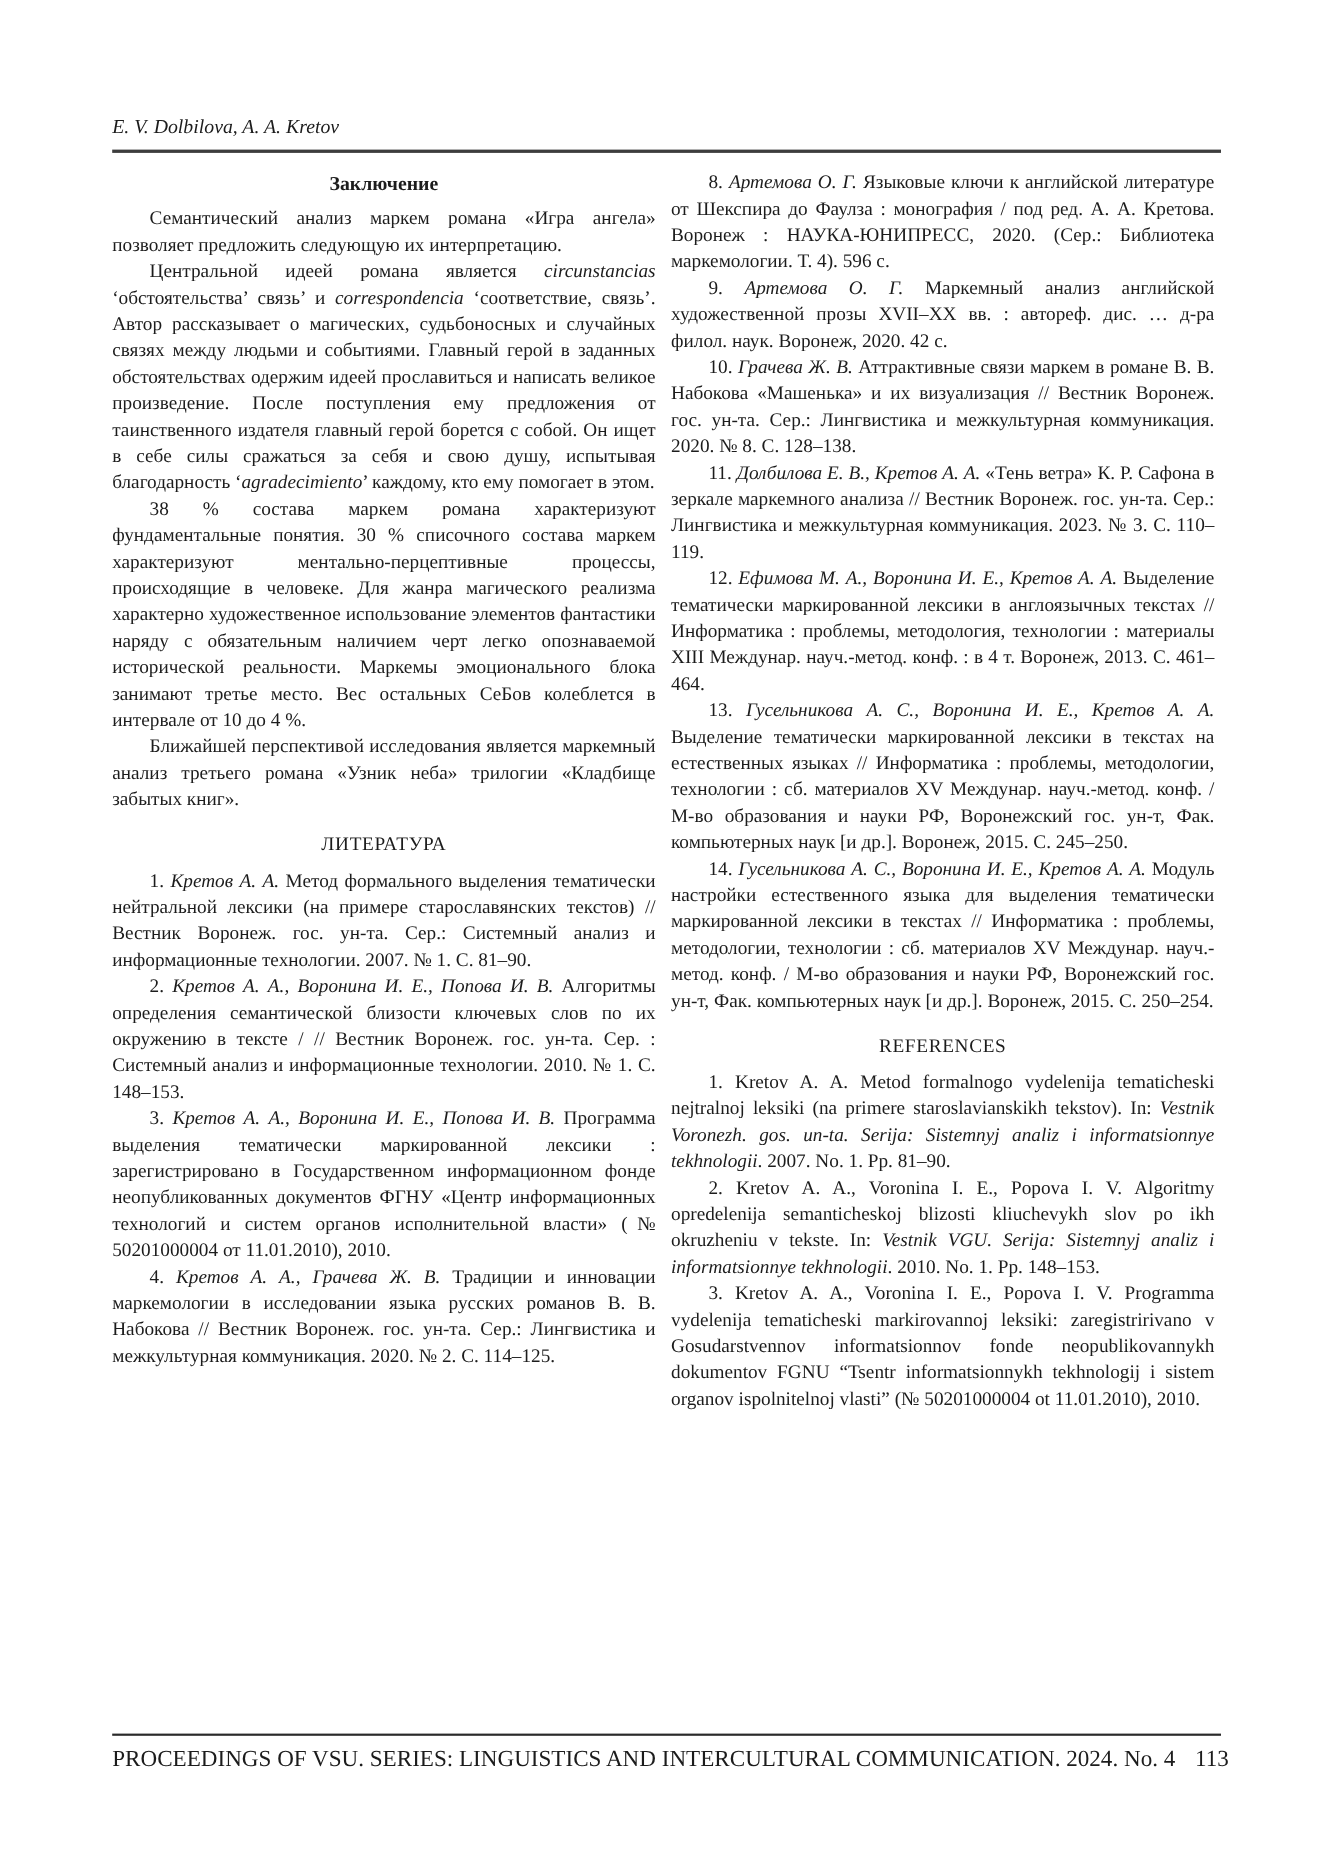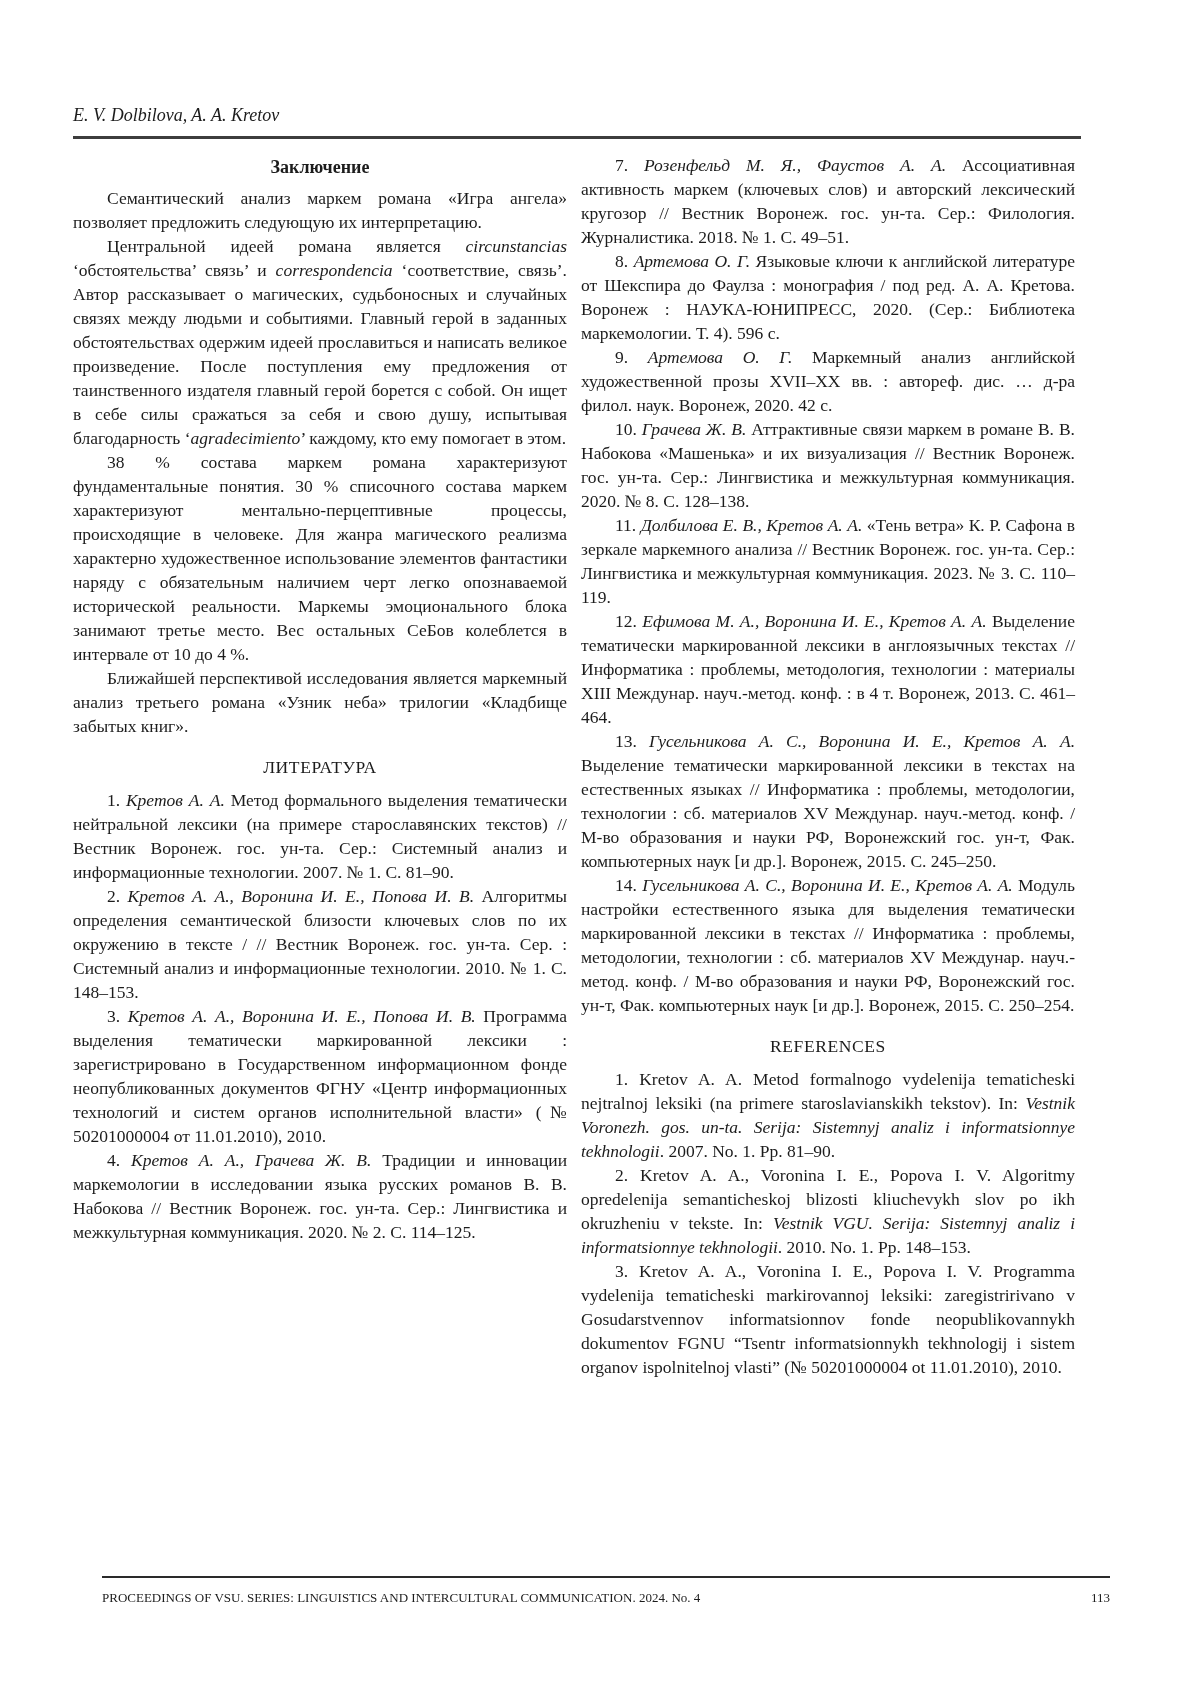--- a/index.html
+++ b/index.html
@@ -5,21 +5,21 @@
   html, body { margin: 0; padding: 0; background: #e8e8e8; }
   .page {
     position: relative;
     width: 1200px;
     height: 1697px;
     margin: 0 auto;
     background: #ffffff;
     color: #1c1c1c;
     font-family: "Liberation Serif", "DejaVu Serif", serif;
     box-sizing: border-box;
-    padding: 104px 90px 0 73px;
+    padding: 104px 90px 0 102px;
   }
   .content { width: 1008px; }
   .running-head {
     display: flex;
     justify-content: space-between;
     align-items: baseline;
     font-style: italic;
     font-size: 18px;
     line-height: 22px;
   }
@@ -61,21 +61,21 @@
     left: 102px;
     top: 1576px;
     width: 1008px;
   }
   .foot-rule { height: 2px; background: #2a2a2a; }
   .foot-line {
     display: flex;
     justify-content: space-between;
     align-items: baseline;
     margin-top: 9px;
-    font-size: 13px;
+    font-size: 21px;
     line-height: 22px;
     white-space: nowrap;
   }
   .foot-page { margin-left: 18px; }
 </style>
 </head>
 <body>
 
 <div class="page">
   <div class="content">
@@ -95,21 +95,20 @@
         <p><span>Ближайшей перспективой исследования является маркемный анализ третьего романа «Узник неба» трилогии «Кладбище забытых книг».</span></p>
 
         <h3 class="list-heading">ЛИТЕРАТУРА</h3>
         <p><span>1. </span><em>Кретов А. А.</em><span> Метод формального выделения тематически нейтральной лексики (на примере старославянских текстов) // Вестник Воронеж. гос. ун-та. Сер.: Системный анализ и информационные технологии. 2007. № 1. С. 81–90.</span></p>
         <p><span>2. </span><em>Кретов А. А., Воронина И. Е., Попова И. В.</em><span> Алгоритмы определения семантической близости ключевых слов по их окружению в тексте / // Вестник Воронеж. гос. ун-та. Сер. : Системный анализ и информационные технологии. 2010. № 1. С. 148–153.</span></p>
         <p><span>3. </span><em>Кретов А. А., Воронина И. Е., Попова И. В.</em><span> Программа выделения тематически маркированной лексики : зарегистрировано в Государственном информационном фонде неопубликованных документов ФГНУ «Центр информационных технологий и систем органов исполнительной власти» (№ 50201000004 от 11.01.2010), 2010.</span></p>
         <p><span>4. </span><em>Кретов А. А., Грачева Ж. В.</em><span> Традиции и инновации маркемологии в исследовании языка русских романов В. В. Набокова // Вестник Воронеж. гос. ун-та. Сер.: Лингвистика и межкультурная коммуникация. 2020. № 2. С. 114–125.</span></p>
       </div>
 
       <div class="col">
-        <p><span>7. </span><em>Розенфельд М. Я., Фаустов А. А.</em><span> Ассоциативная активность маркем (ключевых слов) и авторский лексический кругозор // Вестник Воронеж. гос. ун-та. Сер.: Филология. Журналистика. 2018. № 1. С. 49–51.</span></p>
         <p><span>8. </span><em>Артемова О. Г.</em><span> Языковые ключи к английской литературе от Шекспира до Фаулза : монография / под ред. А. А. Кретова. Воронеж : НАУКА-ЮНИПРЕСС, 2020. (Сер.: Библиотека маркемологии. Т. 4). 596 с.</span></p>
         <p><span>9. </span><em>Артемова О. Г.</em><span> Маркемный анализ английской художественной прозы XVII–XX вв. : автореф. дис. … д-ра филол. наук. Воронеж, 2020. 42 с.</span></p>
         <p><span>10. </span><em>Грачева Ж. В.</em><span> Аттрактивные связи маркем в романе В. В. Набокова «Машенька» и их визуализация // Вестник Воронеж. гос. ун-та. Сер.: Лингвистика и межкультурная коммуникация. 2020. № 8. С. 128–138.</span></p>
         <p><span>11. </span><em>Долбилова Е. В., Кретов А. А.</em><span> «Тень ветра» К. Р. Сафона в зеркале маркемного анализа // Вестник Воронеж. гос. ун-та. Сер.: Лингвистика и межкультурная коммуникация. 2023. № 3. С. 110–119.</span></p>
         <p><span>12. </span><em>Ефимова М. А., Воронина И. Е., Кретов А. А.</em><span> Выделение тематически маркированной лексики в англоязычных текстах // Информатика : проблемы, методология, технологии : материалы XIII Междунар. науч.-метод. конф. : в 4 т. Воронеж, 2013. С. 461–464.</span></p>
         <p><span>13. </span><em>Гусельникова А. С., Воронина И. Е., Кретов А. А.</em><span> Выделение тематически маркированной лексики в текстах на естественных языках // Информатика : проблемы, методологии, технологии : сб. материалов XV Междунар. науч.-метод. конф. / М-во образования и науки РФ, Воронежский гос. ун-т, Фак. компьютерных наук [и др.]. Воронеж, 2015. С. 245–250.</span></p>
         <p><span>14. </span><em>Гусельникова А. С., Воронина И. Е., Кретов А. А.</em><span> Модуль настройки естественного языка для выделения тематически маркированной лексики в текстах // Информатика : проблемы, методологии, технологии : сб. материалов XV Междунар. науч.-метод. конф. / М-во образования и науки РФ, Воронежский гос. ун-т, Фак. компьютерных наук [и др.]. Воронеж, 2015. С. 250–254.</span></p>
 
         <h3 class="list-heading">REFERENCES</h3>
         <p><span>1. Kretov A. A. Metod formalnogo vydelenija tematicheski nejtralnoj leksiki (na primere staroslavianskikh tekstov). In: </span><em>Vestnik Voronezh. gos. un-ta. Serija: Sistemnyj analiz i informatsionnye tekhnologii</em><span>. 2007. No. 1. Pp. 81–90.</span></p>

